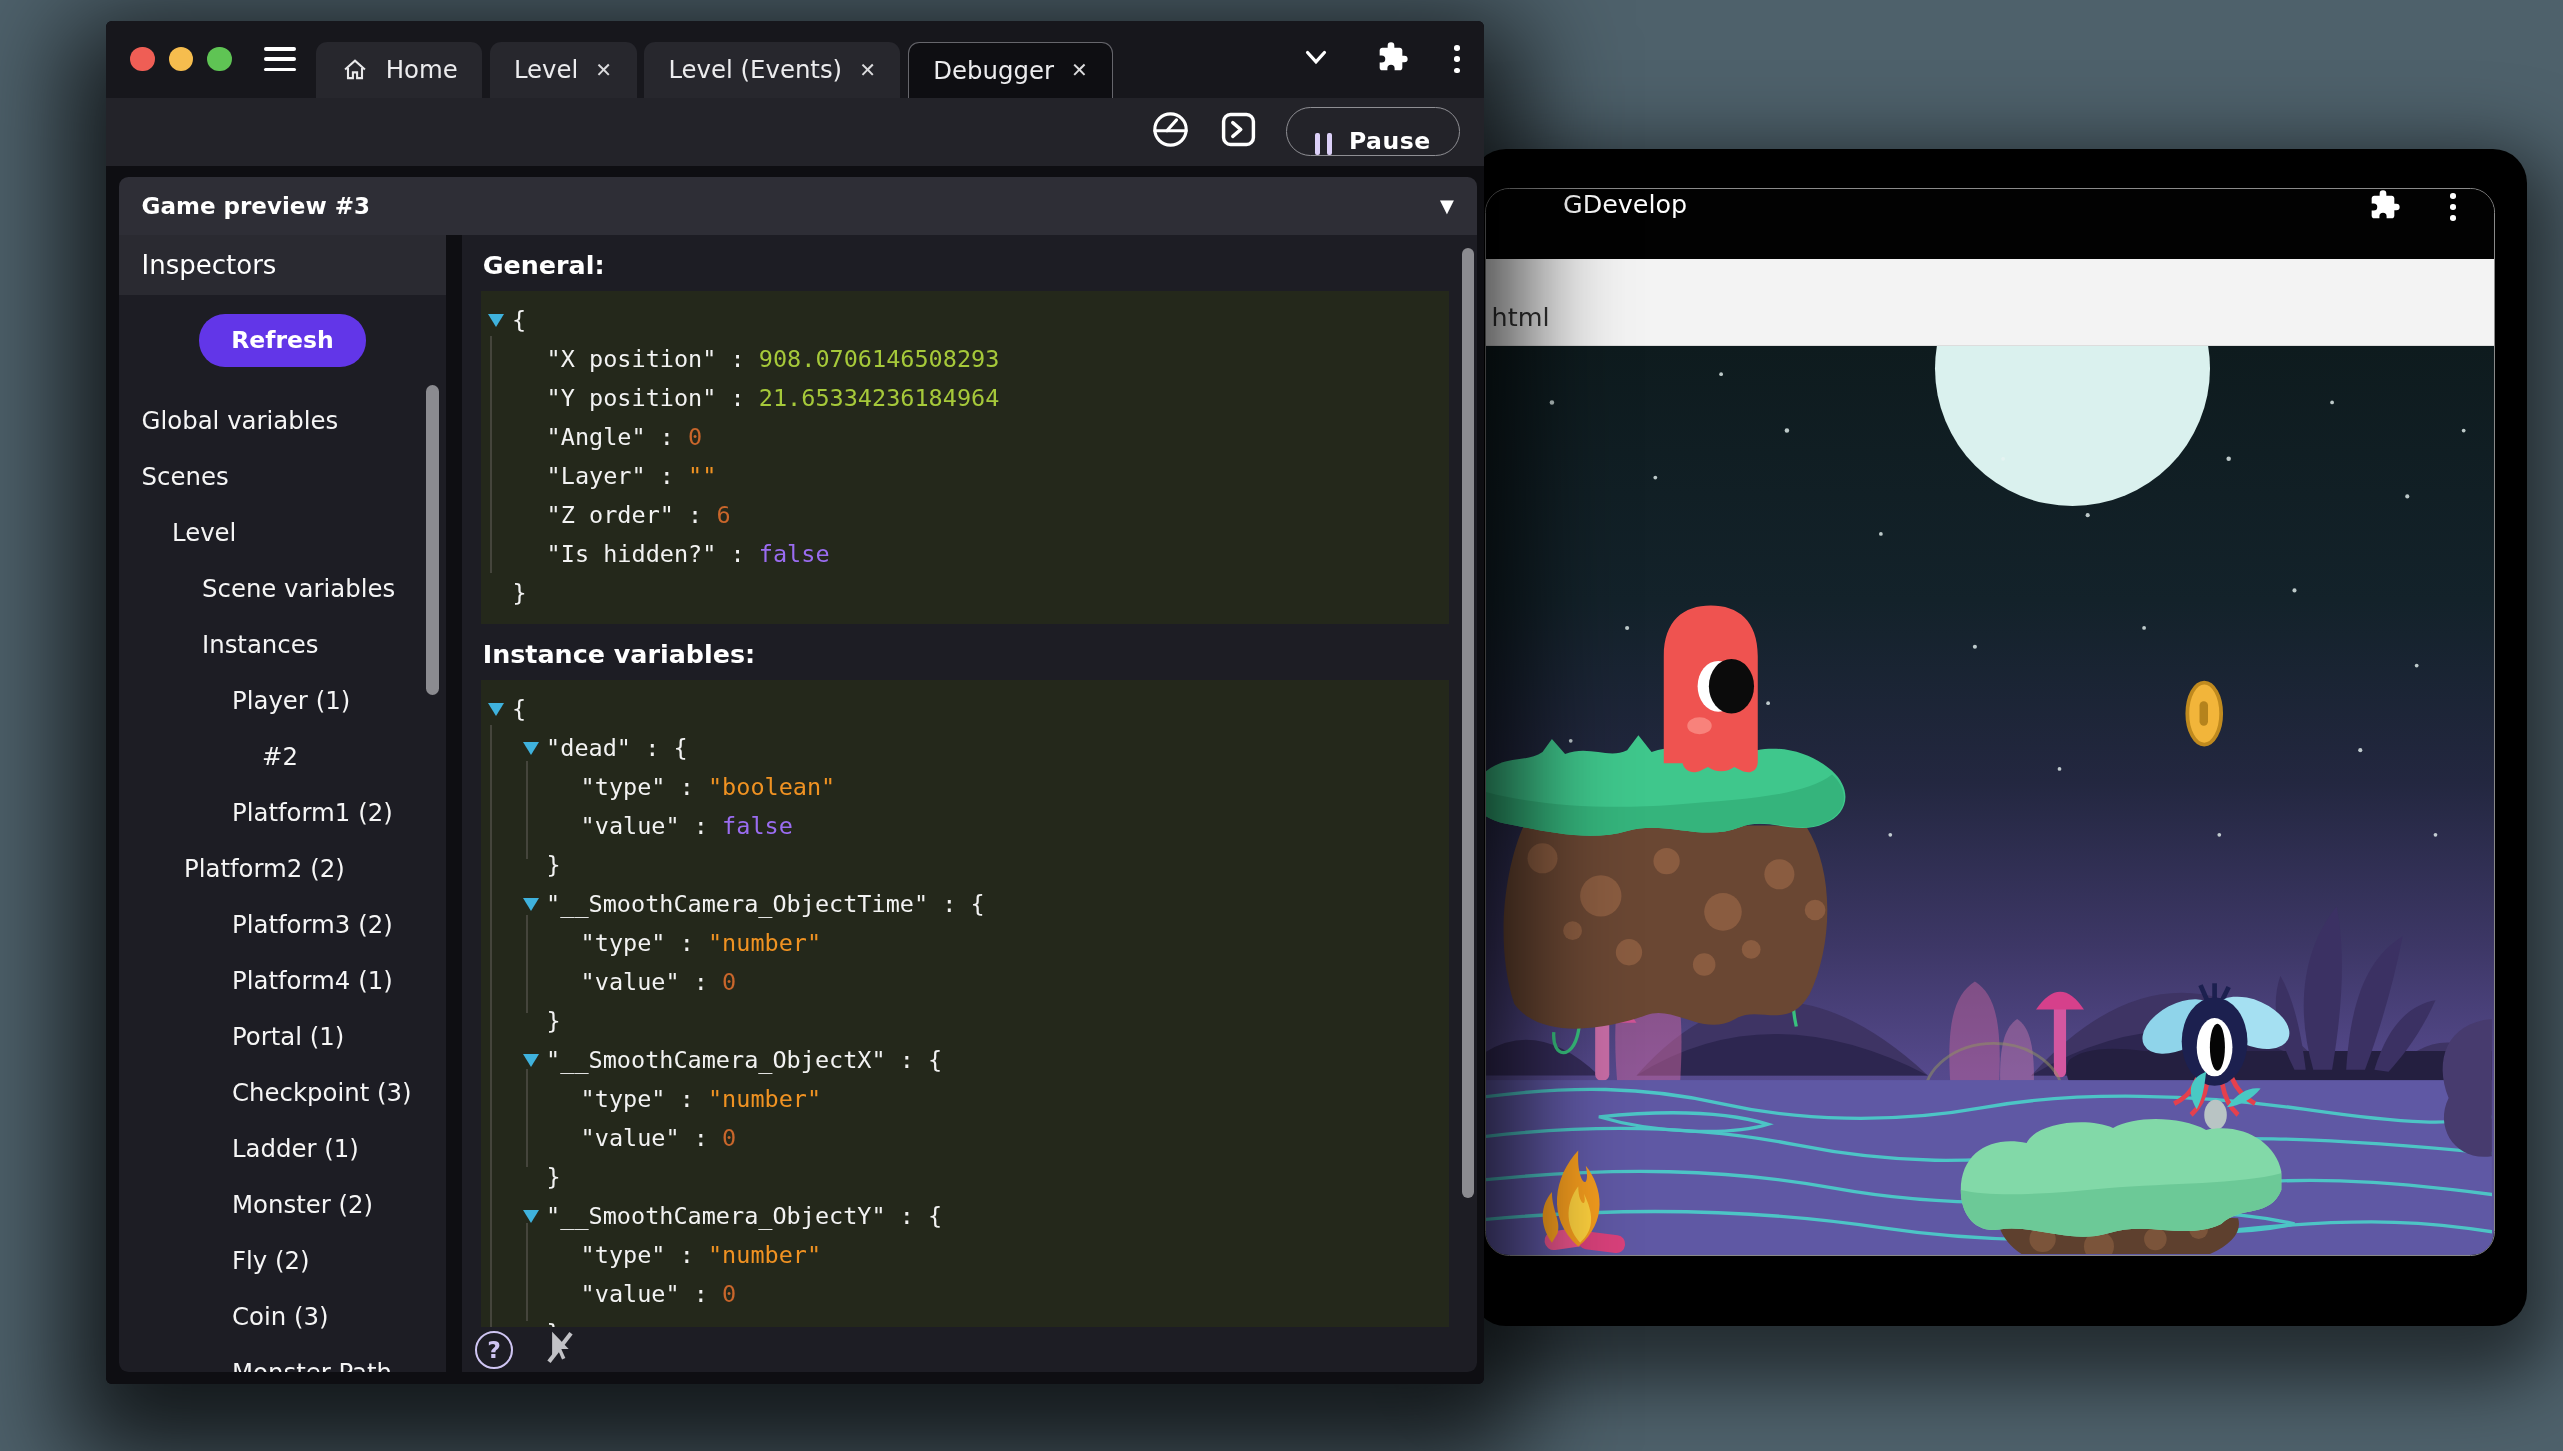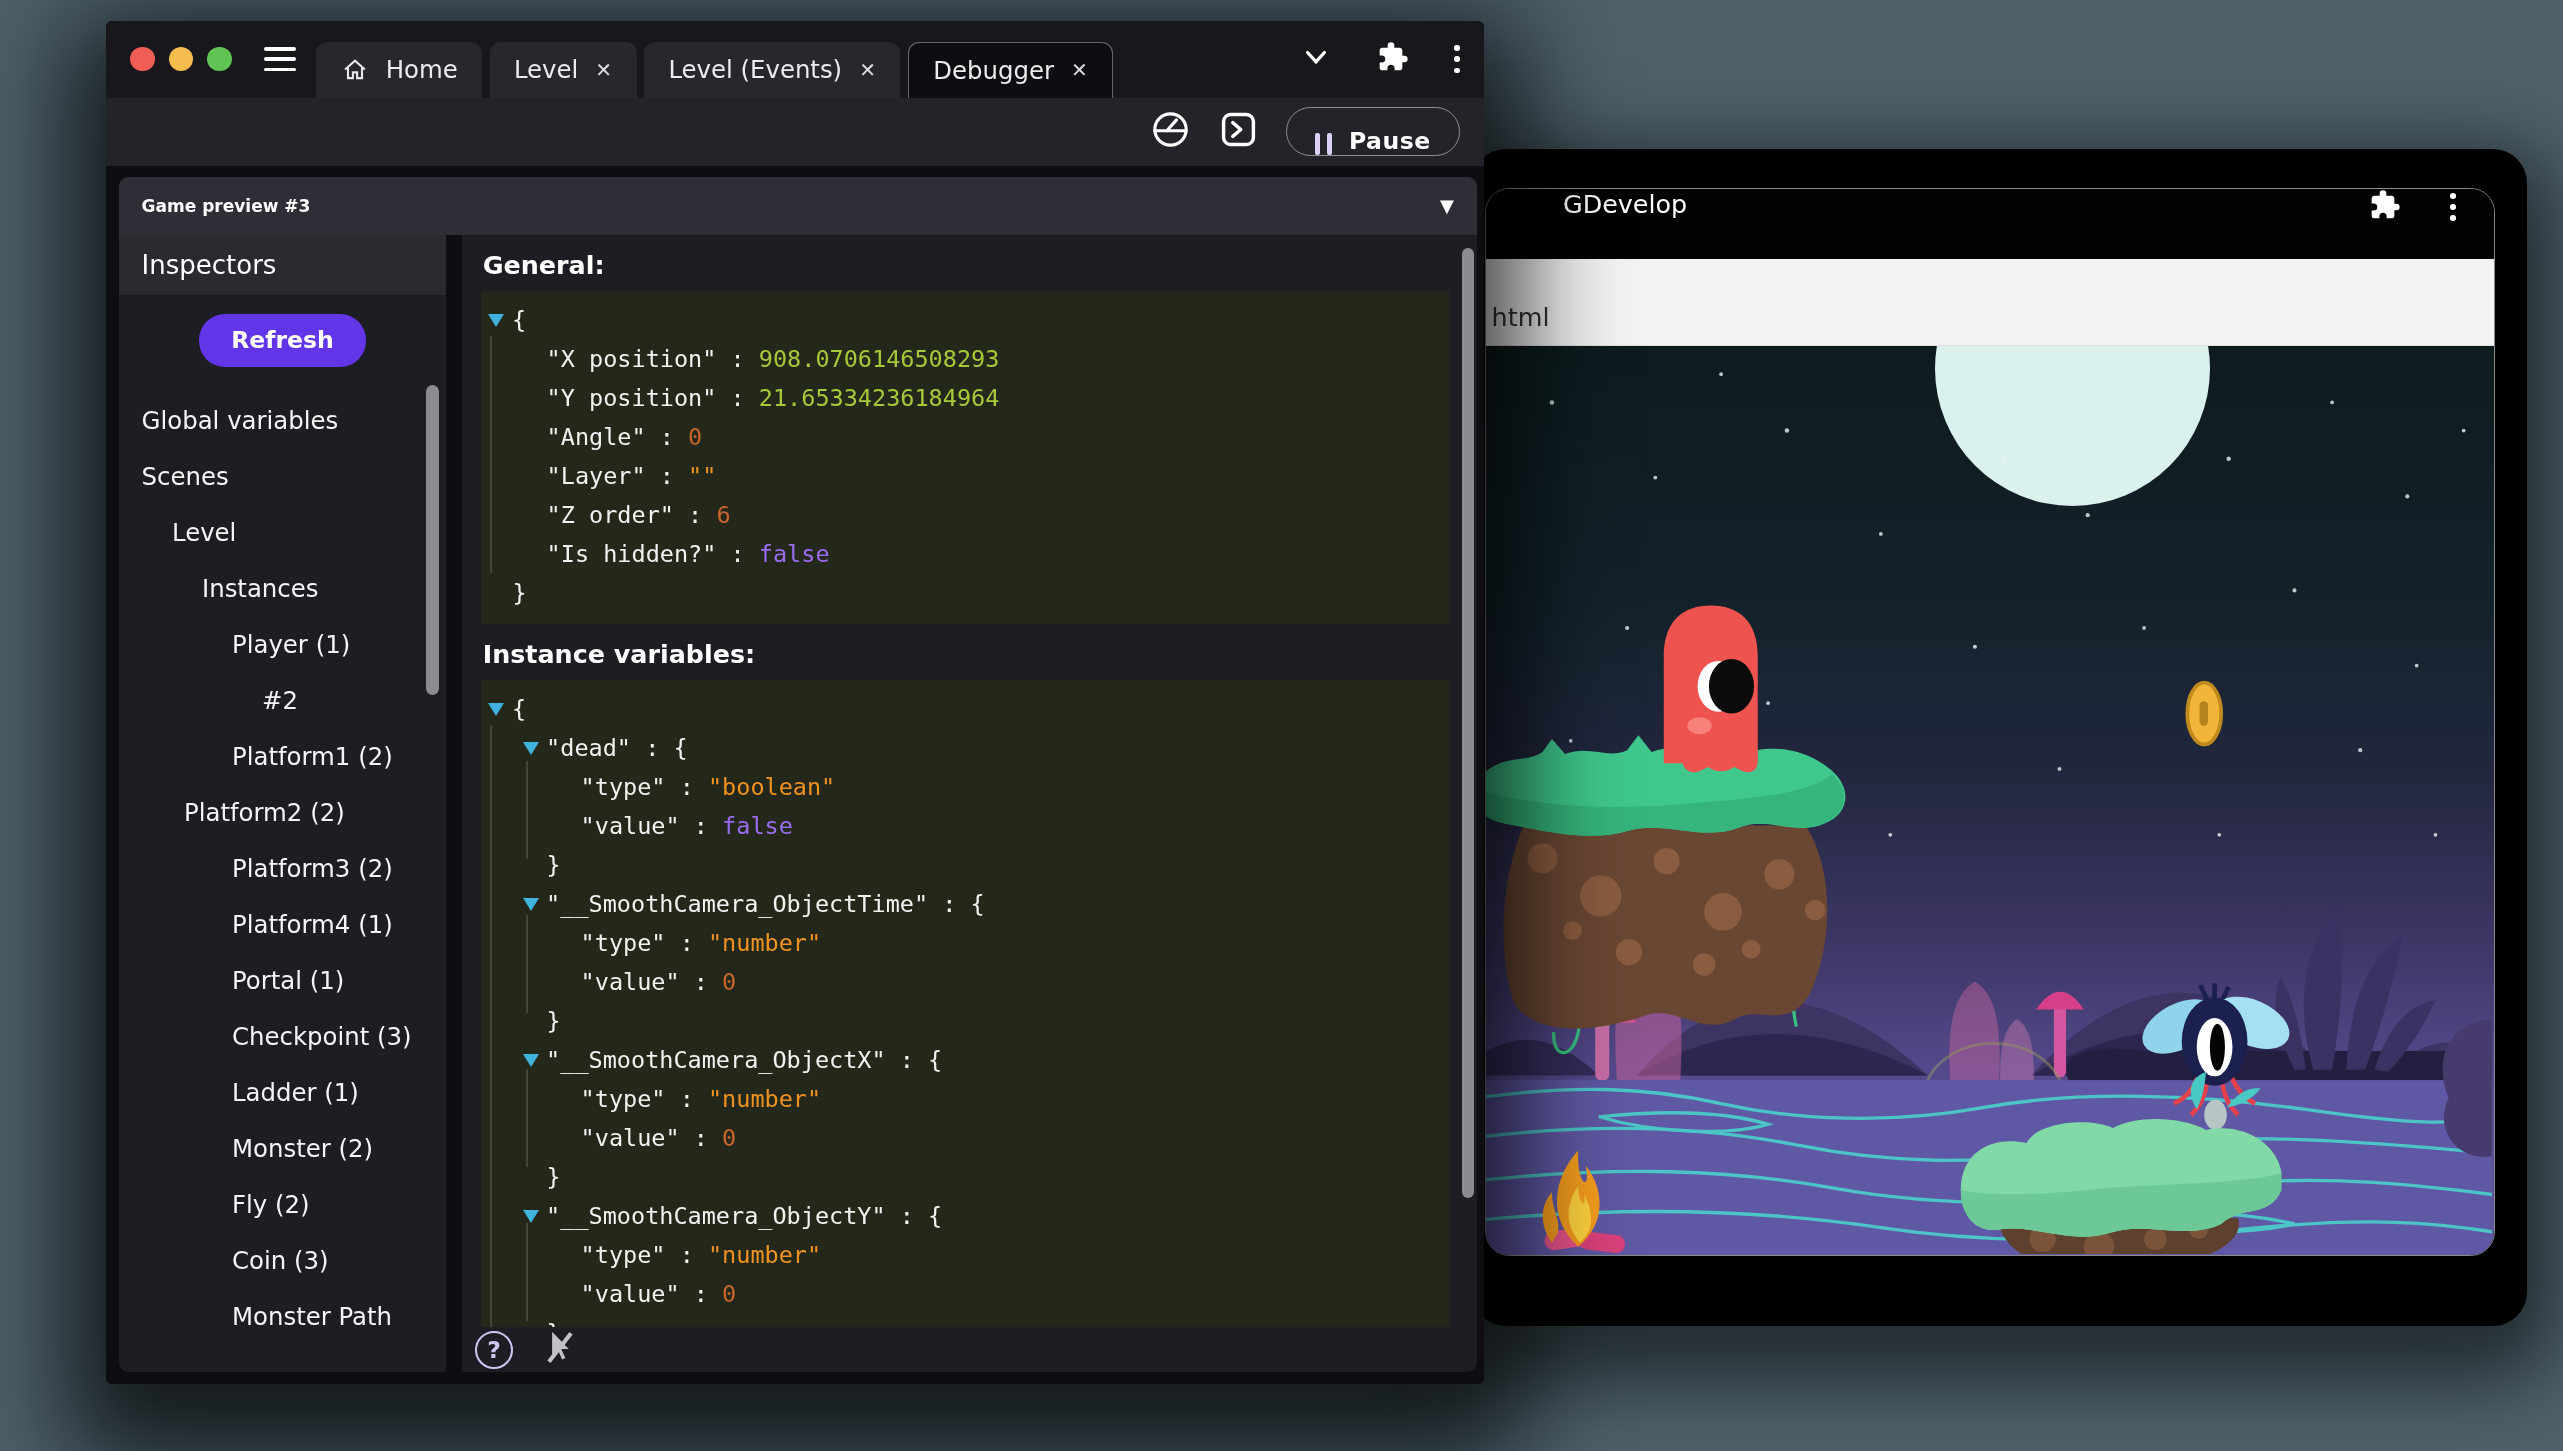--- a/index.html
+++ b/index.html
@@ -37,21 +37,21 @@
   .fw-toolbar{height:68px;background:#232329;display:flex;align-items:center;justify-content:flex-end;
       gap:28px;padding-right:24.4px;flex:none;}
   .pause-btn{height:49px;border:1.9px solid #8f8f94;border-radius:24.4px;background:#232329;display:flex;
       align-items:flex-end;gap:17px;padding:0 28px;color:#fff;}
   .pause-bars{display:flex;gap:7.5px;}
   .pause-bars i{display:block;width:4.7px;height:22.6px;background:#dcd0f8;border-radius:1.9px;}
   .pause-label{font-size:23.5px;font-weight:bold;letter-spacing:0.5px;}
   .fw-body{flex:1;min-height:0;background:#0e0e12;padding:11.3px 7.5px 11.3px 13px;display:flex;flex-direction:column;}
   .preview-header{height:58px;background:#2e2e36;border-radius:9.4px 9.4px 0 0;display:flex;align-items:center;
       padding:0 22.6px;color:#fff;flex:none;}
-  .preview-title{font-size:17px;font-weight:bold;}
+  .preview-title{font-size:23px;font-weight:bold;}
   .preview-caret{margin-left:auto;font-size:18px;color:#fff;}
   .panels{flex:1;min-height:0;display:flex;gap:16px;}
   .sidebar{width:327px;flex:none;background:#1d1d24;border-radius:0 0 0 9.4px;display:flex;flex-direction:column;
       position:relative;overflow:hidden;}
   .sb-header{height:60px;background:#2a2a31;display:flex;align-items:center;padding:0 22.6px;color:#fff;
       font-size:26px;flex:none;}
   .refresh-wrap{text-align:center;margin:19px 0 13px;flex:none;}
   .refresh-btn{background:#6236e8;color:#fff;border:none;border-radius:26px;height:53px;padding:0 32px;
       font-size:23.5px;font-weight:bold;font-family:inherit;}
   .tree{list-style:none;margin:13px 0 0;padding:0;flex:1;min-height:0;overflow:hidden;}
@@ -362,20 +362,23 @@
         <li style="padding-left: 22.6px;">
               <span>Global variables</span>
             </li>
             <li style="padding-left: 22.6px;">
               <span>Scenes</span>
             </li>
             <li style="padding-left: 53px;">
               <span>Level</span>
             </li>
             <li style="padding-left: 83px;">
+              <span>Scene variables</span>
+            </li>
+            <li style="padding-left: 83px;">
               <span>Instances</span>
             </li>
             <li style="padding-left: 113px;">
               <span>Player (1)</span>
             </li>
             <li style="padding-left: 143px;">
               <span>#2</span>
             </li>
             <li style="padding-left: 113px;">
               <span>Platform1 (2)</span>

